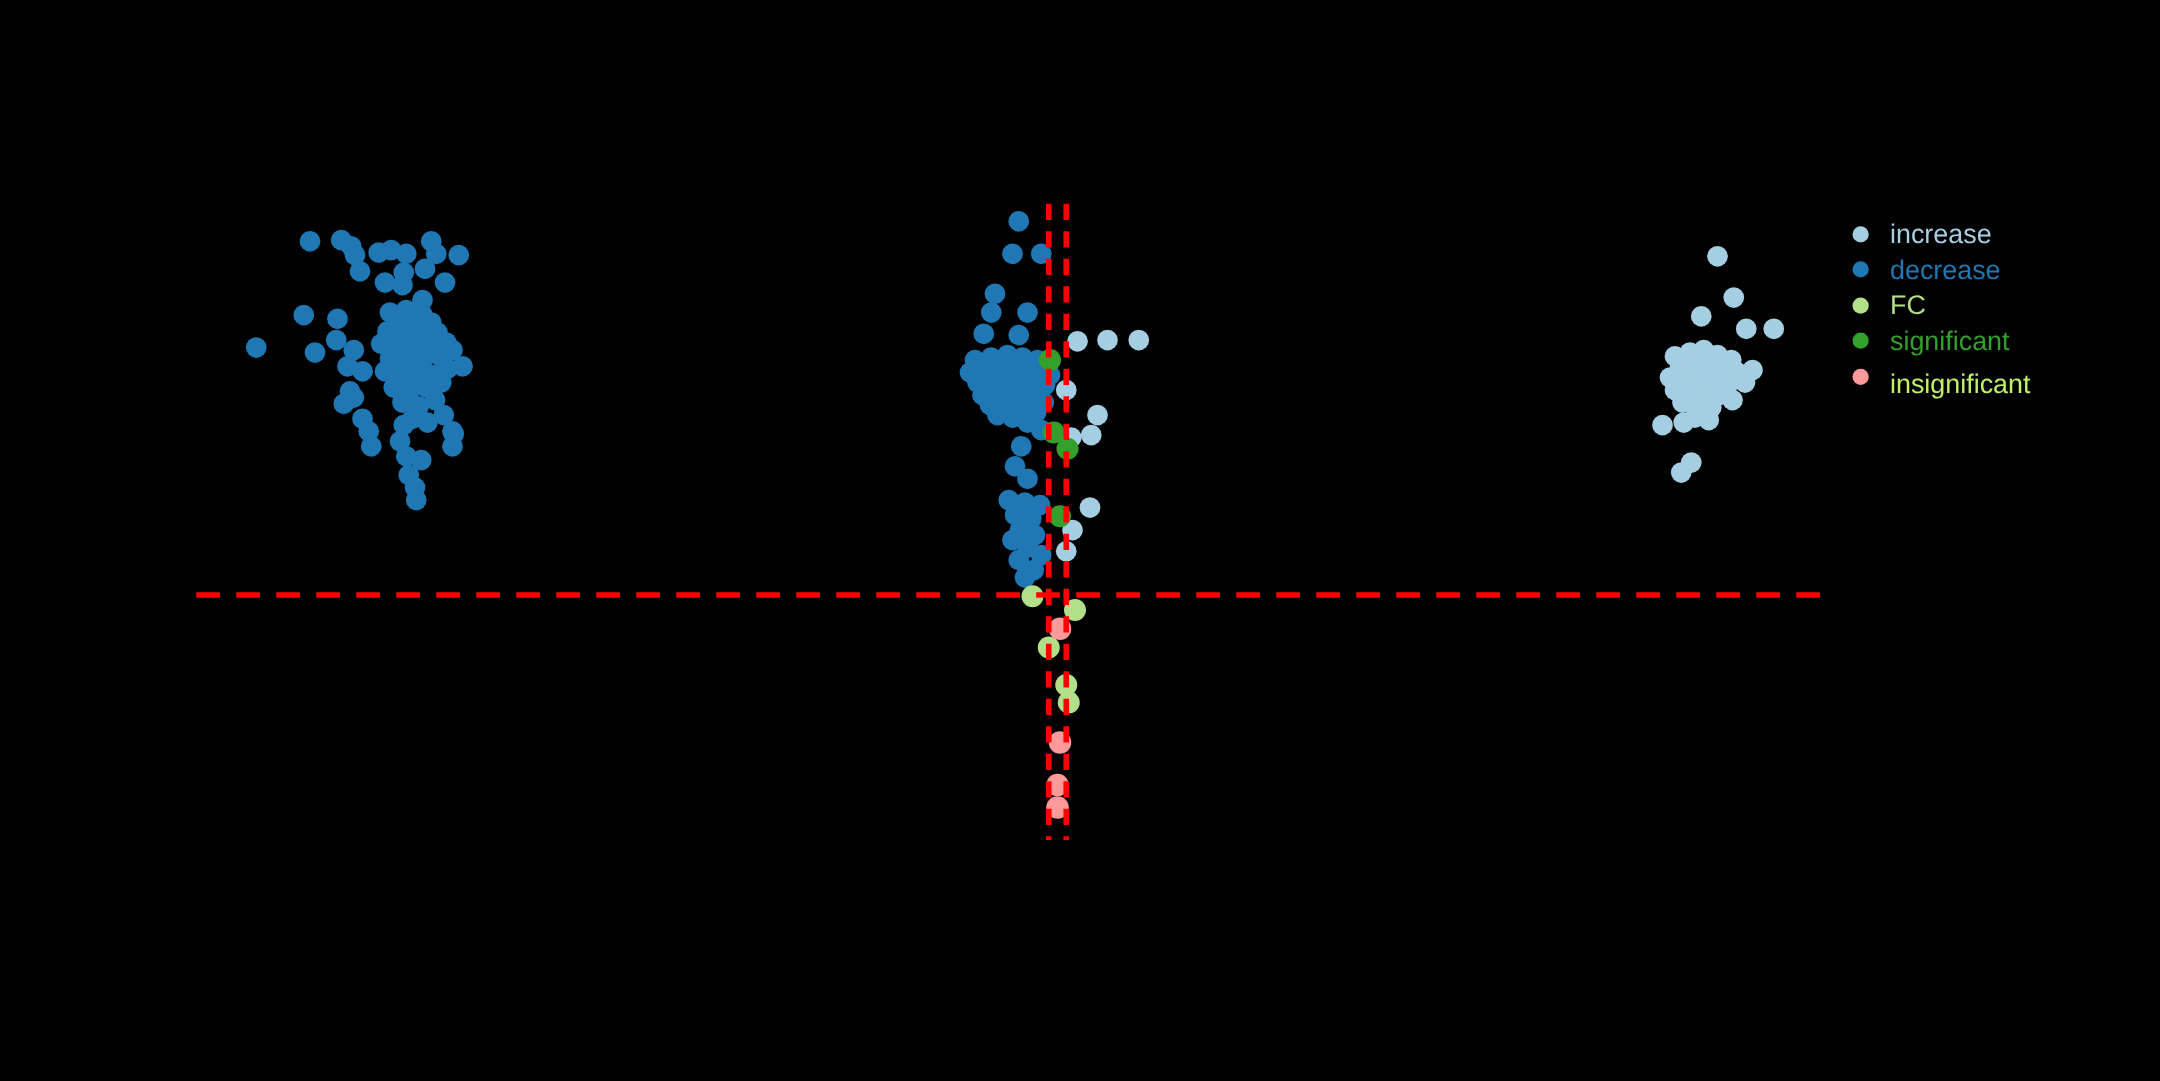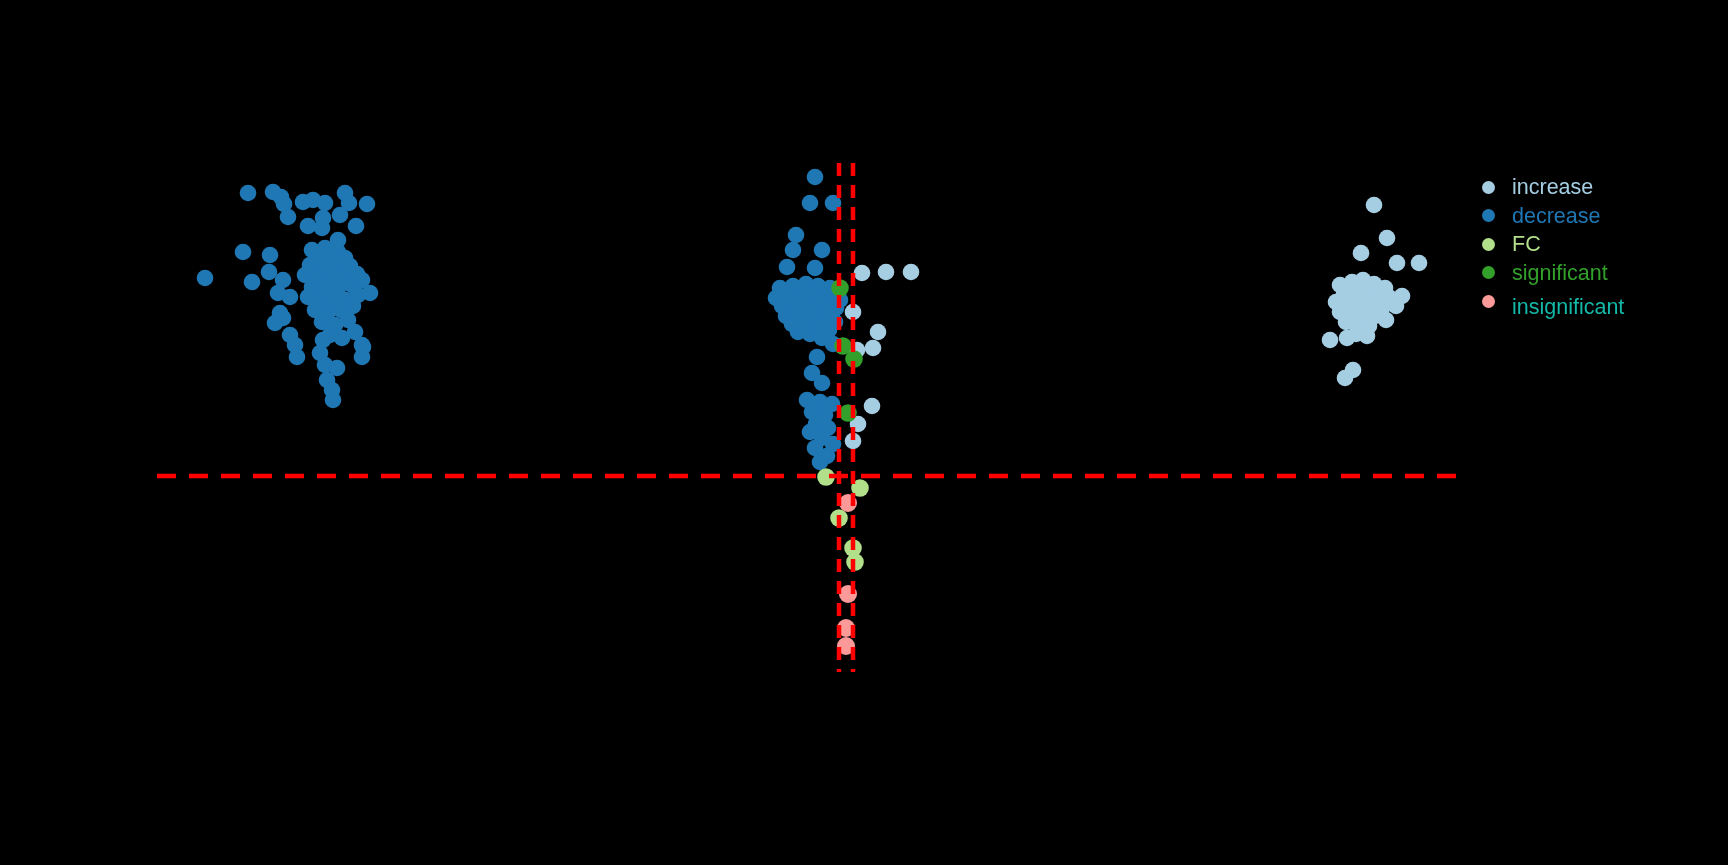--- a/index.html
+++ b/index.html
@@ -260,16 +260,16 @@
       <div class="legend-row">
         <span class="legend-dot" style="background: rgb(178, 223, 138);"></span>
         <span class="legend-label" style="color: rgb(178, 223, 138); text-align: center;">FC</span>
       </div>
       <div class="legend-row">
         <span class="legend-dot" style="background: rgb(51, 160, 44);"></span>
         <span class="legend-label" style="color: rgb(51, 160, 44); text-align: center;">significant</span>
       </div>
       <div class="legend-row">
         <span class="legend-dot" style="background: rgb(251, 154, 153);"></span>
-        <span class="legend-label" style="color: #14b8a6; margin-top: 12px;">insignificant</span>
+        <span class="legend-label" style="color: #bef264; margin-top: 12px;">insignificant</span>
       </div>
     </div>
 </div>
 
 </body></html>

